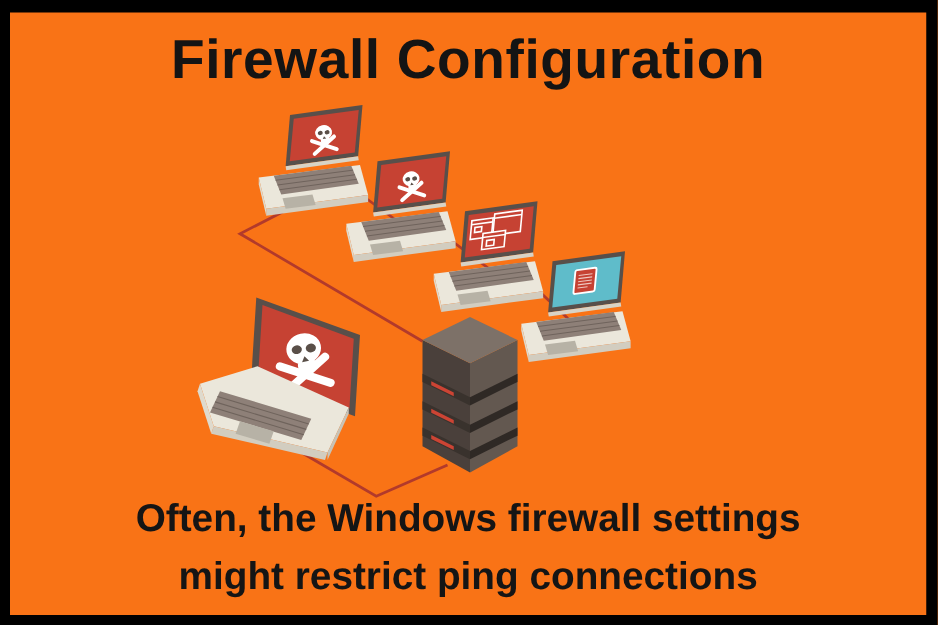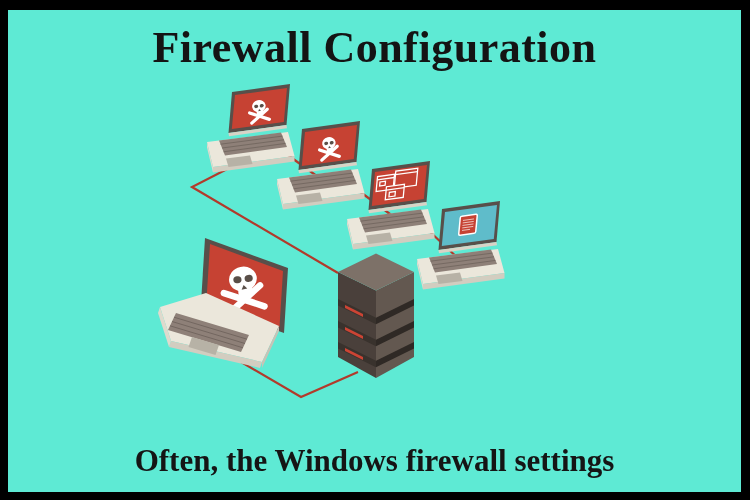--- a/index.html
+++ b/index.html
@@ -1,24 +1,24 @@
 <!DOCTYPE html>
 <html><head>
 <meta charset="utf-8">
 <style>
   html,body{margin:0;padding:0;background:#000;}
   .frame{
     position:relative;
     width:750px;height:500px;
     box-sizing:border-box;
-    background:#5eead4;
+    background:#f97316;
     border:solid #000;
     border-width:10px 9px 8px 8px;
     overflow:hidden;
-    font-family:Liberation Serif, serif;
+    font-family:Liberation Sans, sans-serif;
   }
   .title{
     position:absolute;left:0;right:0;top:12px;
     text-align:center;
     font-weight:800;
     font-size:44px;
     line-height:1.2;
     letter-spacing:.5px;
     color:#141414;
   }
@@ -139,15 +139,16 @@
       <g>
         <polygon points="337,295 355,303.9 355,307 337,298.1" fill="#cc4434"></polygon>
         <polygon points="337,317 355,325.9 355,329 337,320.1" fill="#cc4434"></polygon>
         <polygon points="337,338 355,346.9 355,350 337,341.1" fill="#cc4434"></polygon>
       </g>
     </g>
   </svg>
 
   <div class="caption">
     <div>Often, the Windows firewall settings</div>
+    <div>might restrict ping connections</div>
   </div>
 
 </div>
 
 </body></html>

